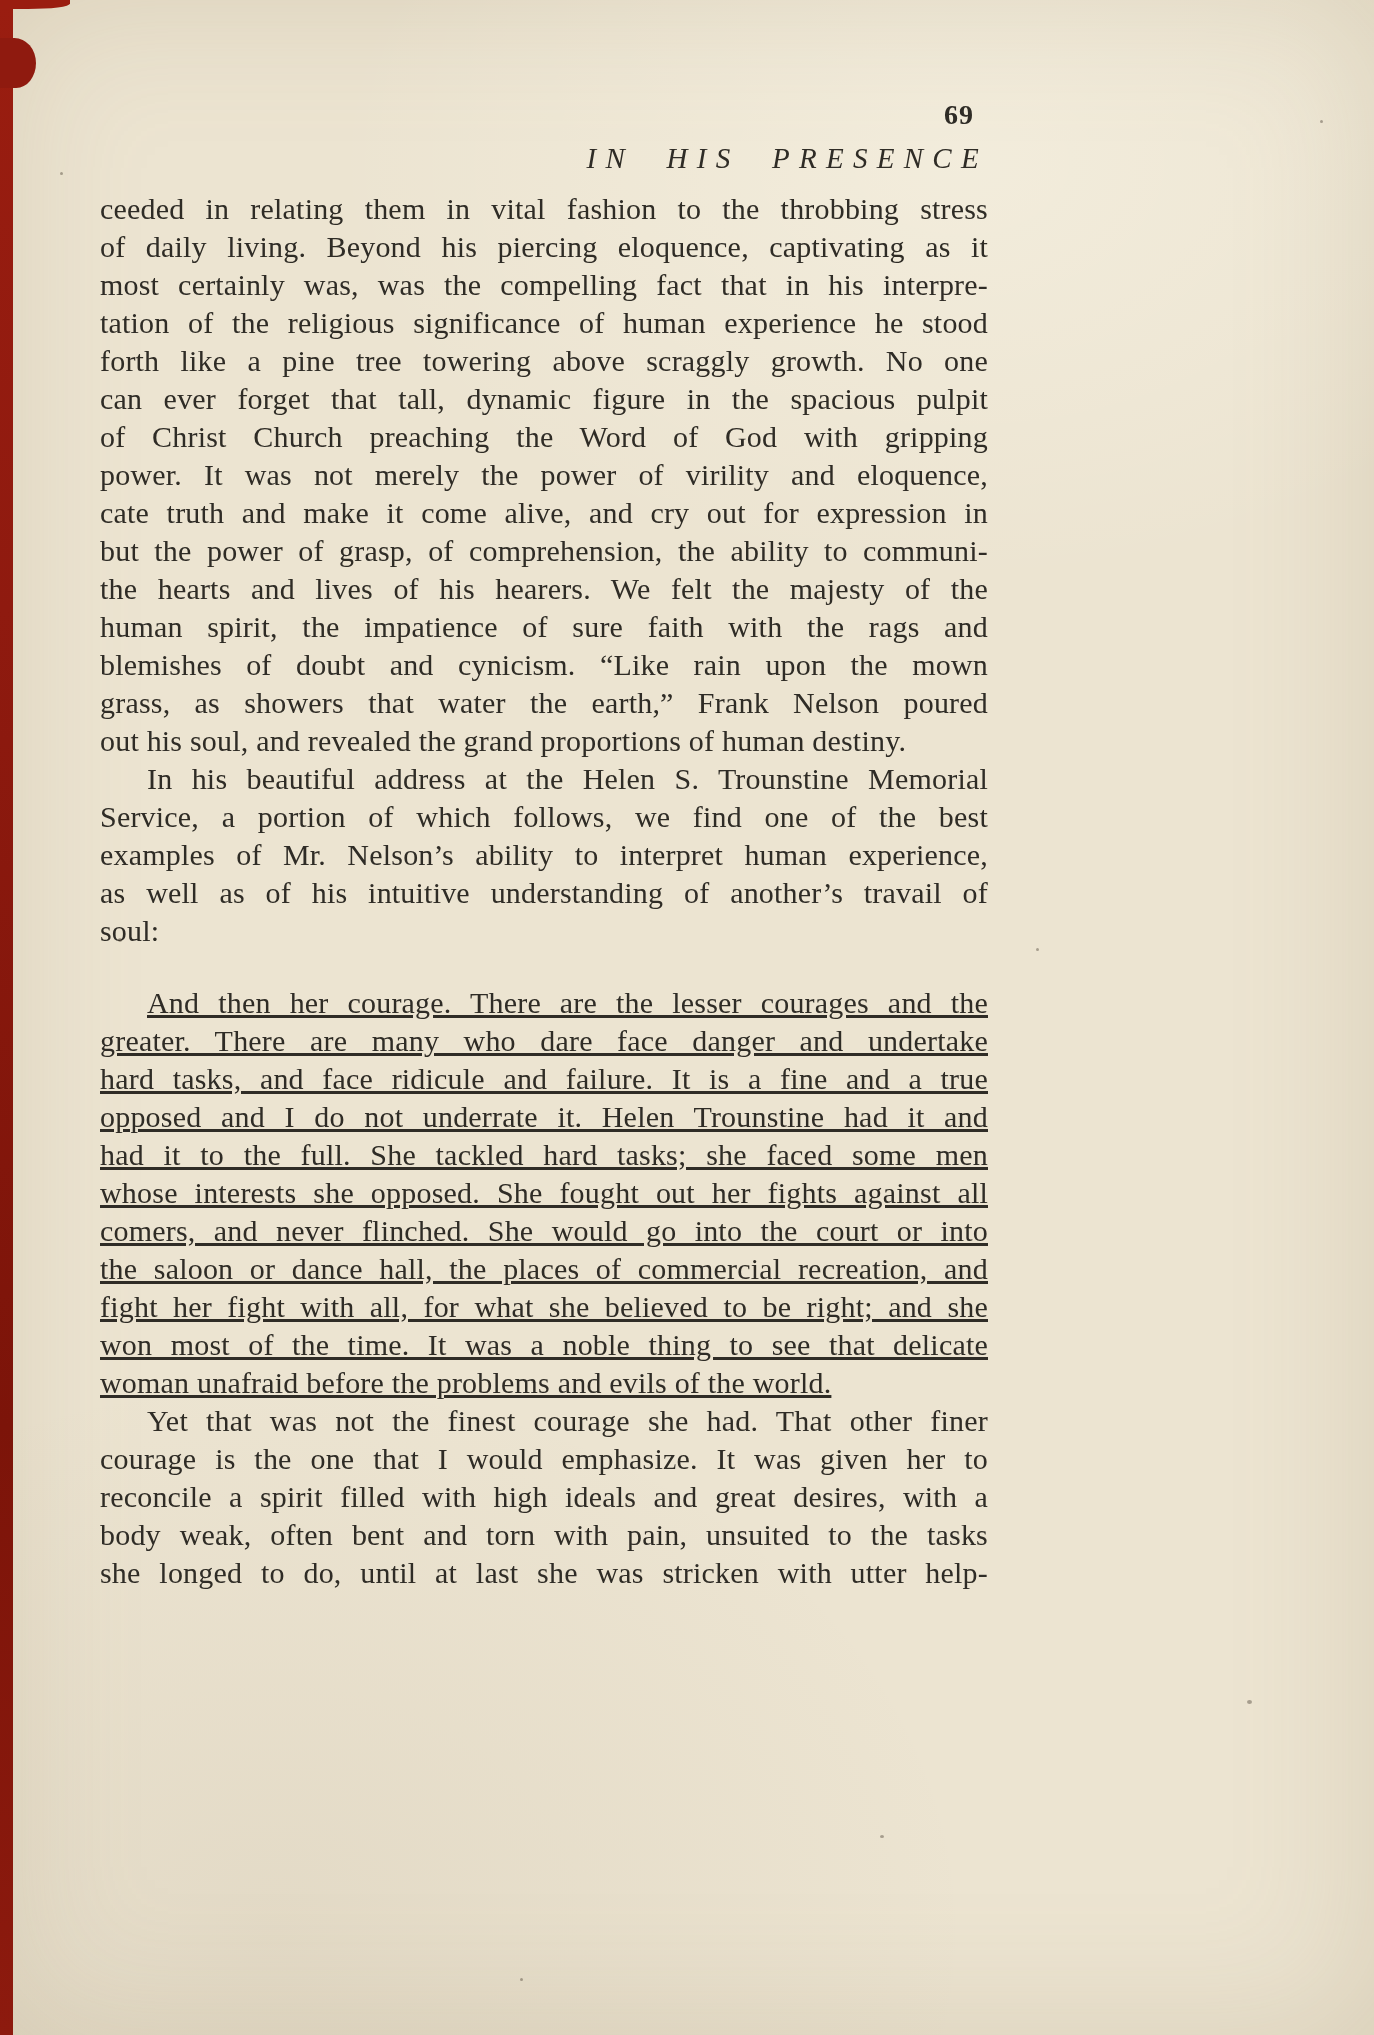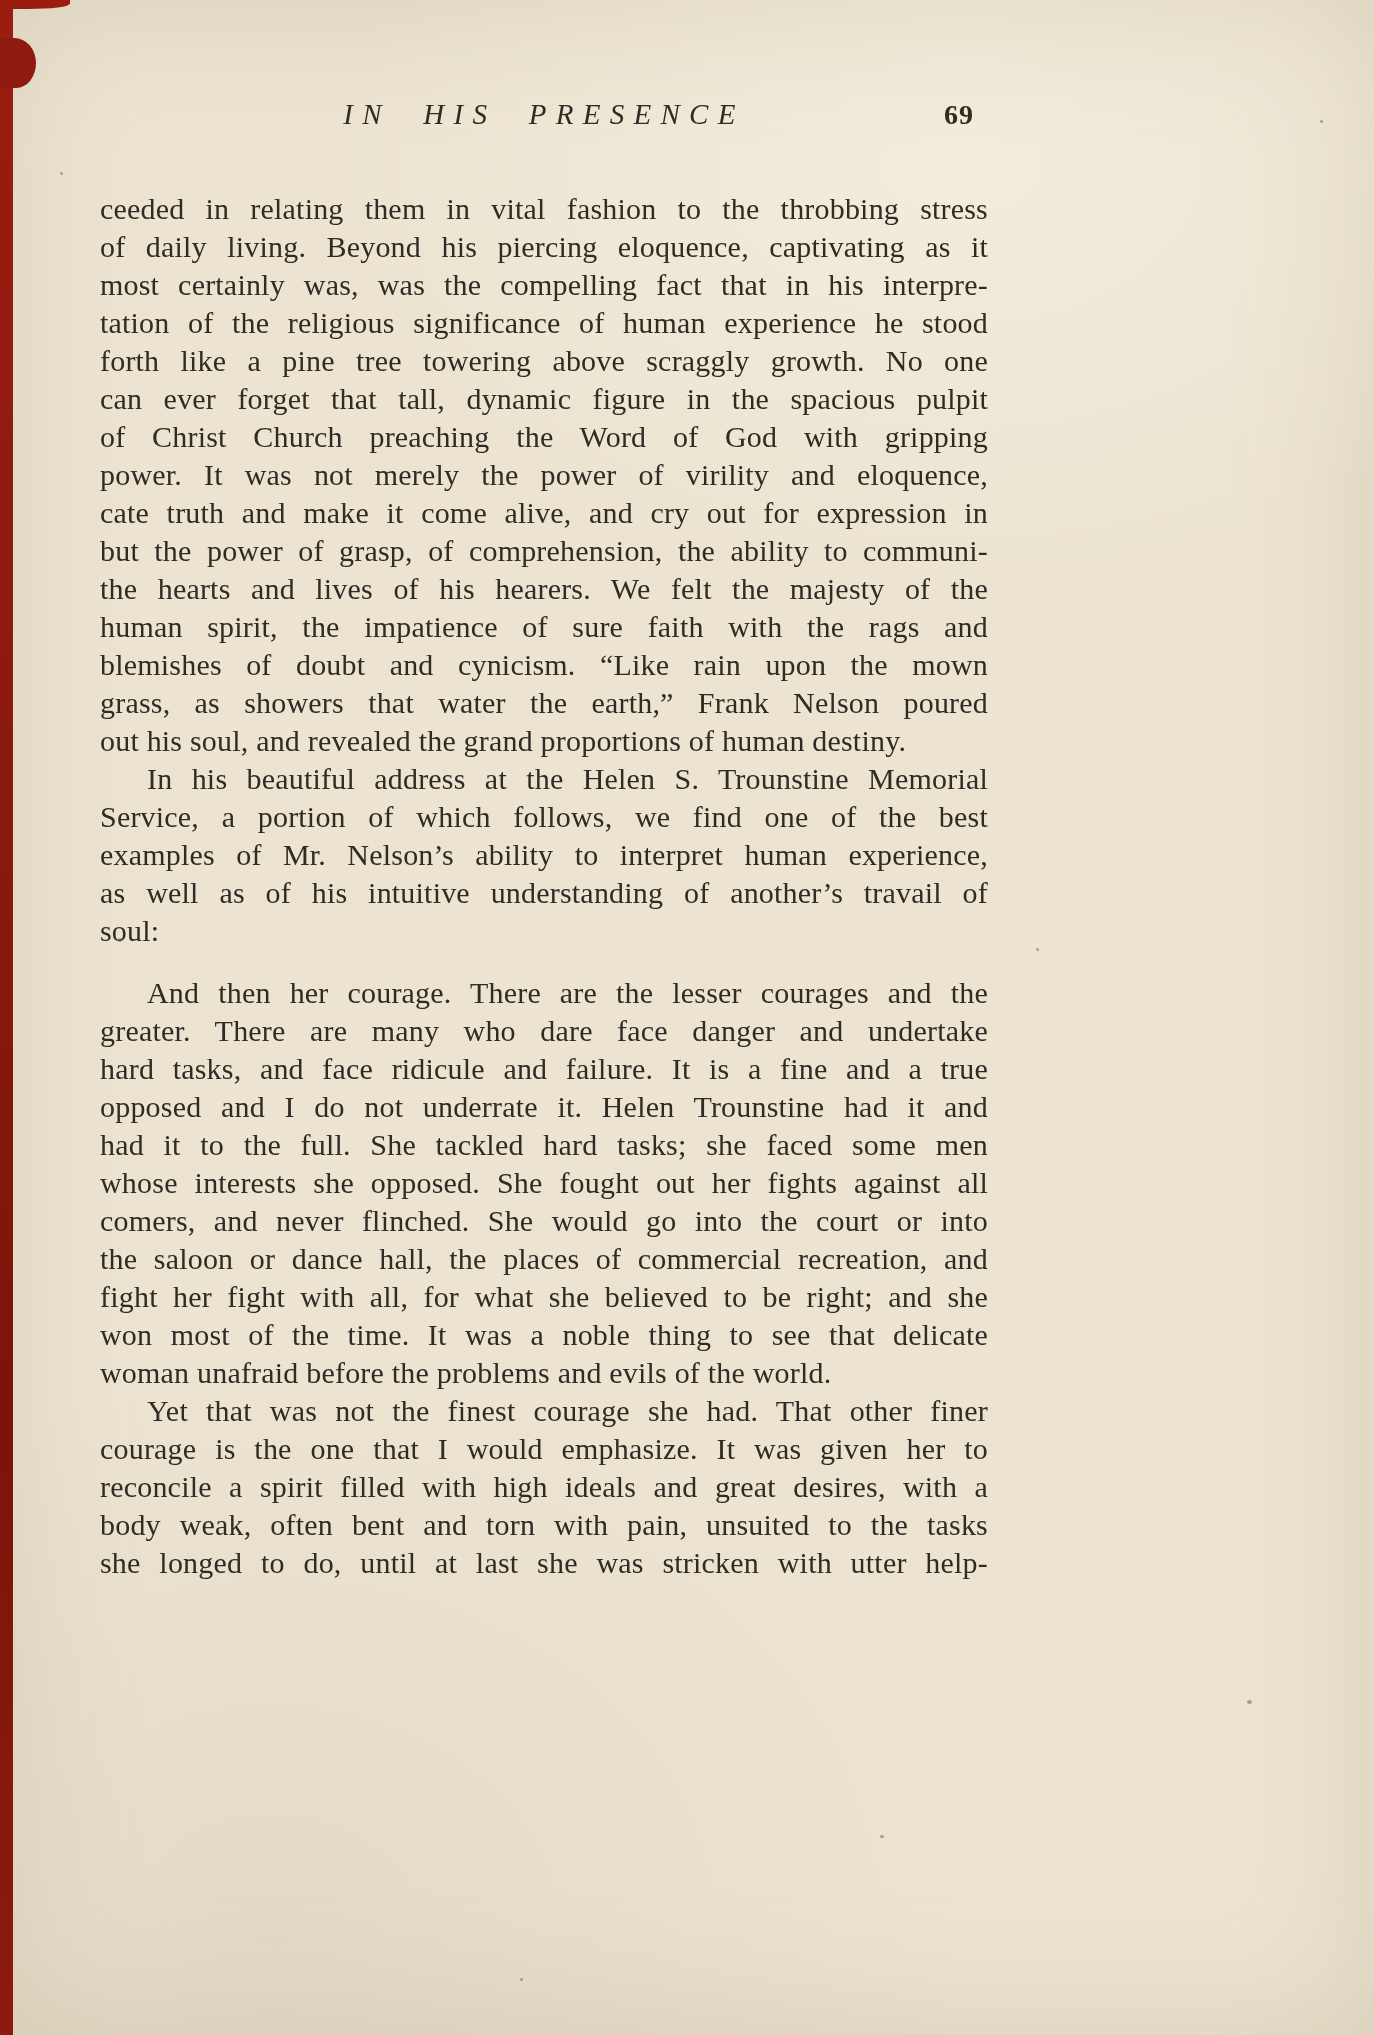--- a/index.html
+++ b/index.html
@@ -56,43 +56,44 @@
   
   .header {
     position: absolute;
     left: 100px; top: 98px;
     width: 888px;
     height: 44px;
   }
   .running-title {
     position: absolute;
     left: 0; right: 0;
-    text-align: center;
+    text-align: right;
     font-style: italic;
     font-size: 29px;
     letter-spacing: 0.32em;
     word-spacing: 0.55em;
     color: var(--ink);
+    margin-top: 44px;
   }
   .page-number {
     position: absolute;
     right: 14px; top: 1px;
     font-weight: bold;
     font-size: 28px;
     letter-spacing: 1px;
     color: var(--ink);
   }
   
   .text-block {
     position: absolute;
     left: 100px; top: 190px;
     width: 888px;
   }
   .paragraph { margin: 0; }
-  .paragraph.quote { margin-top: 24px; }
+  .paragraph.quote { margin-top: 34px; text-decoration: underline; }
   .line {
     font-size: 30px;
     line-height: 38px;
     letter-spacing: 0.2px;
     text-align: justify;
     text-align-last: justify;
     white-space: normal;
     color: var(--ink);
   }
   .line.last { text-align-last: left; }

